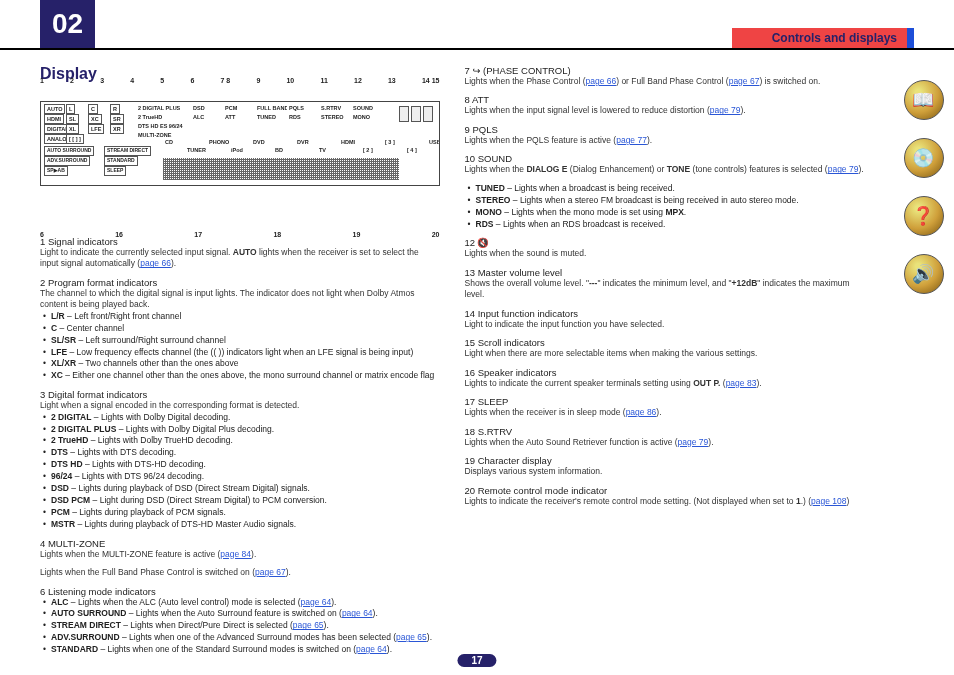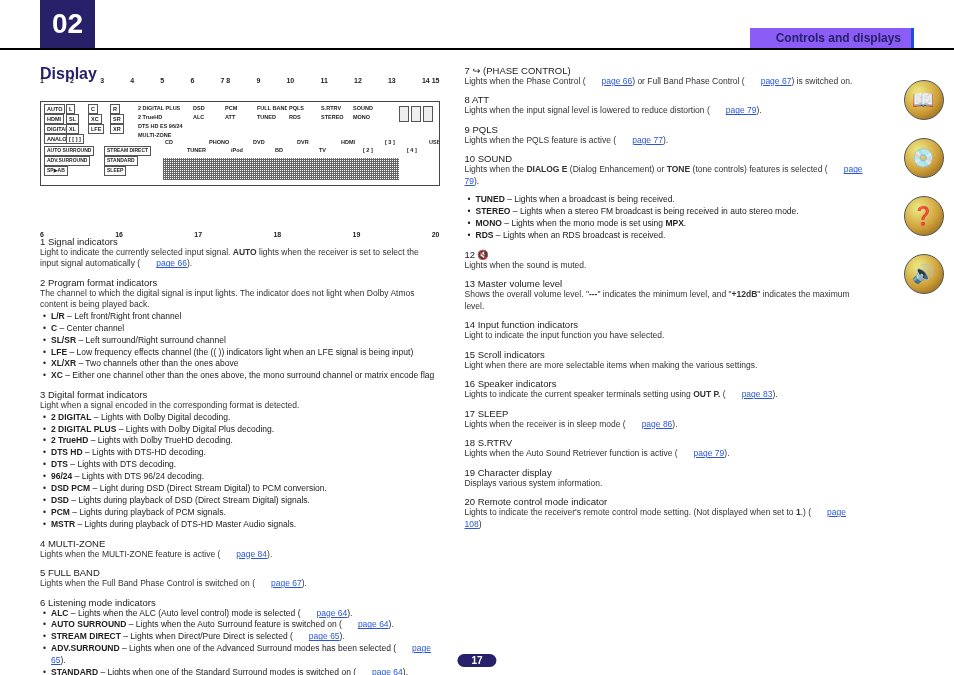--- a/index.html
+++ b/index.html
@@ -1,33 +1,33 @@
 <!DOCTYPE html>
 <html><head>
 <meta charset="utf-8">
 <style>
 * { margin:0; padding:0; box-sizing:border-box; }
 body { font-family: Arial, Helvetica, sans-serif; font-size:9px; color:#222; background:#fff; width:954px; height:675px; position:relative; }
 .header { display:flex; justify-content:space-between; align-items:flex-end; border-bottom:2px solid #000; padding-right:40px; }
 .chapter-box { background:#262169; color:#fff; font-size:28px; font-weight:bold; padding:8px 12px; margin-left:40px; }
-.breadcrumb { background:#8b5cf6; color:#262169; font-weight:bold; font-size:12px; padding:3px 10px 3px 26px; border-right:3px solid #1d4ed8; }
+.breadcrumb { background:#ef4444; color:#262169; font-weight:bold; font-size:12px; padding:3px 10px 3px 40px; border-right:7px solid #1d4ed8; }
 .page-body { display:flex; padding:15px 90px 0 40px; gap:25px; }
 .col { flex:1; min-width:0; }
 h2.disp { color:#262169; font-size:16px; font-weight:bold; margin-bottom:6px; }
 .diagram { border:1px solid #444; height:85px; margin-bottom:28px; position:relative; background:repeating-linear-gradient(90deg,#555 0 1px, transparent 1px 3px); overflow:hidden; }
 .diag-top { position:absolute; top:-12px; left:0; right:0; display:flex; justify-content:space-between; font-size:7px; font-weight:bold; }
 .diag-bot { position:absolute; bottom:-12px; left:0; right:0; display:flex; justify-content:space-between; font-size:7px; font-weight:bold; }
 .diag-wrap { position:relative; padding:12px 0; margin-bottom:10px; }
 .item { margin-bottom:7px; }
 .item-h { font-weight:normal; font-size:9.5px; }
 .item-b { font-size:8.5px; line-height:1.35; color:#333; }
 .sub { padding-left:11px; position:relative; font-size:8.5px; line-height:1.4; }
 .sub::before { content:"•"; position:absolute; left:3px; top:0; }
 .sub b { font-weight:bold; }
-a.pg { color:#2a56d6; text-decoration:underline;padding-left:16px; }
+a.pg { color:#2a56d6; text-decoration:underline; }
 .pagenum { position:absolute; bottom:8px; left:50%; transform:translateX(-50%); background:#262169; color:#fff; font-weight:bold; font-size:10px; padding:1px 14px; border-radius:9px; }
 .side-icons { position:absolute; right:10px; top:80px; display:flex; flex-direction:column; gap:18px; }
 .si { width:40px; height:40px; border-radius:50%; background:radial-gradient(circle at 35% 30%, #e9e27a 8%, #cf9f3a 55%, #7a5610 100%); border:1px solid #555; display:flex; align-items:center; justify-content:center; font-size:18px; }
 .diag-inner { position:absolute; inset:0; background:#fff; }
 .dseg { position:absolute; font-size:5.5px; font-weight:bold; line-height:1.1; border:1px solid #555; padding:1px 2px; background:#fff;}
 .ddig { position:absolute; border:1px solid #555; background:#eee; }
 </style>
 </head>
 <body>
 
@@ -135,34 +135,33 @@
           <div class="sub"><b>LFE</b> – Low frequency effects channel (the (( )) indicators light when an LFE signal is being input)</div>
           <div class="sub"><b>XL/XR</b> – Two channels other than the ones above</div>
           <div class="sub"><b>XC</b> – Either one channel other than the ones above, the mono surround channel or matrix encode flag</div>
         </div>
         <div class="item">
           <div class="item-h">3   Digital format indicators</div>
           <div class="item-b">Light when a signal encoded in the corresponding format is detected.</div>
           <div class="sub"><b>2 DIGITAL</b> – Lights with Dolby Digital decoding.</div>
           <div class="sub"><b>2 DIGITAL PLUS</b> – Lights with Dolby Digital Plus decoding.</div>
           <div class="sub"><b>2 TrueHD</b> – Lights with Dolby TrueHD decoding.</div>
+          <div class="sub"><b>DTS</b> – Lights with DTS decoding.</div>
           <div class="sub"><b>DTS HD</b> – Lights with DTS-HD decoding.</div>
-          <div class="sub"><b>DTS</b> – Lights with DTS decoding.</div>
           <div class="sub"><b>96/24</b> – Lights with DTS 96/24 decoding.</div>
+          <div class="sub"><b>DSD</b> – Lights during playback of DSD (Direct Stream Digital) signals.</div>
           <div class="sub"><b>DSD PCM</b> – Light during DSD (Direct Stream Digital) to PCM conversion.</div>
-          <div class="sub"><b>DSD</b> – Lights during playback of DSD (Direct Stream Digital) signals.</div>
           <div class="sub"><b>PCM</b> – Lights during playback of PCM signals.</div>
           <div class="sub"><b>MSTR</b> – Lights during playback of DTS-HD Master Audio signals.</div>
         </div>
         <div class="item">
           <div class="item-h">4   MULTI-ZONE</div>
           <div class="item-b">Lights when the MULTI-ZONE feature is active (<a class="pg">page 84</a>).</div>
         </div>
         <div class="item">
-          <div class="item-h">5   FULL BAND</div>
           <div class="item-b">Lights when the Full Band Phase Control is switched on (<a class="pg">page 67</a>).</div>
         </div>
         <div class="item">
           <div class="item-h">6   Listening mode indicators</div>
           <div class="sub"><b>ALC</b> – Lights when the ALC (Auto level control) mode is selected (<a class="pg">page 64</a>).</div>
           <div class="sub"><b>AUTO SURROUND</b> – Lights when the Auto Surround feature is switched on (<a class="pg">page 64</a>).</div>
           <div class="sub"><b>STREAM DIRECT</b> – Lights when Direct/Pure Direct is selected (<a class="pg">page 65</a>).</div>
           <div class="sub"><b>ADV.SURROUND</b> – Lights when one of the Advanced Surround modes has been selected (<a class="pg">page 65</a>).</div>
           <div class="sub"><b>STANDARD</b> – Lights when one of the Standard Surround modes is switched on (<a class="pg">page 64</a>).</div>
         </div>

